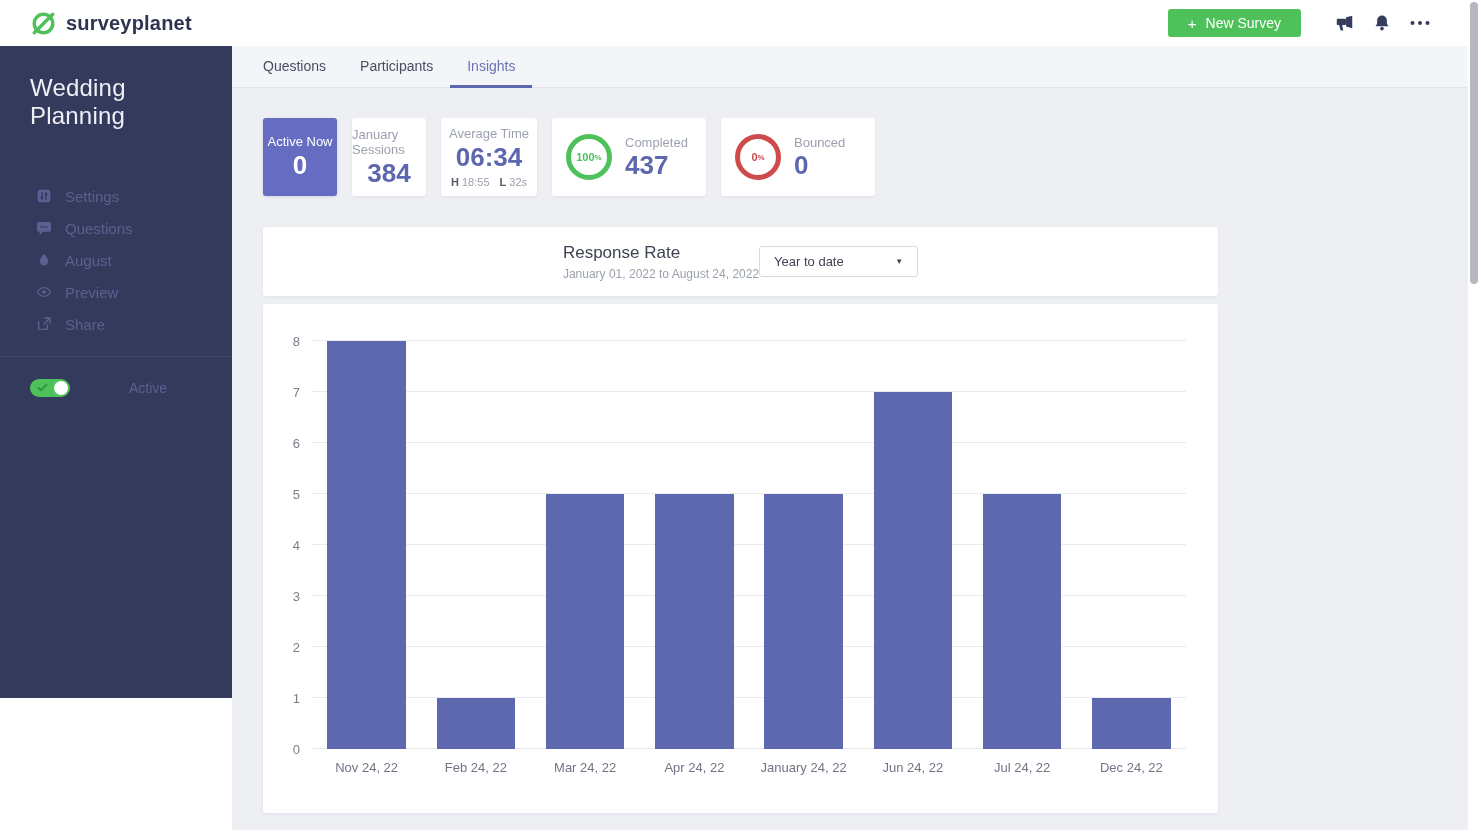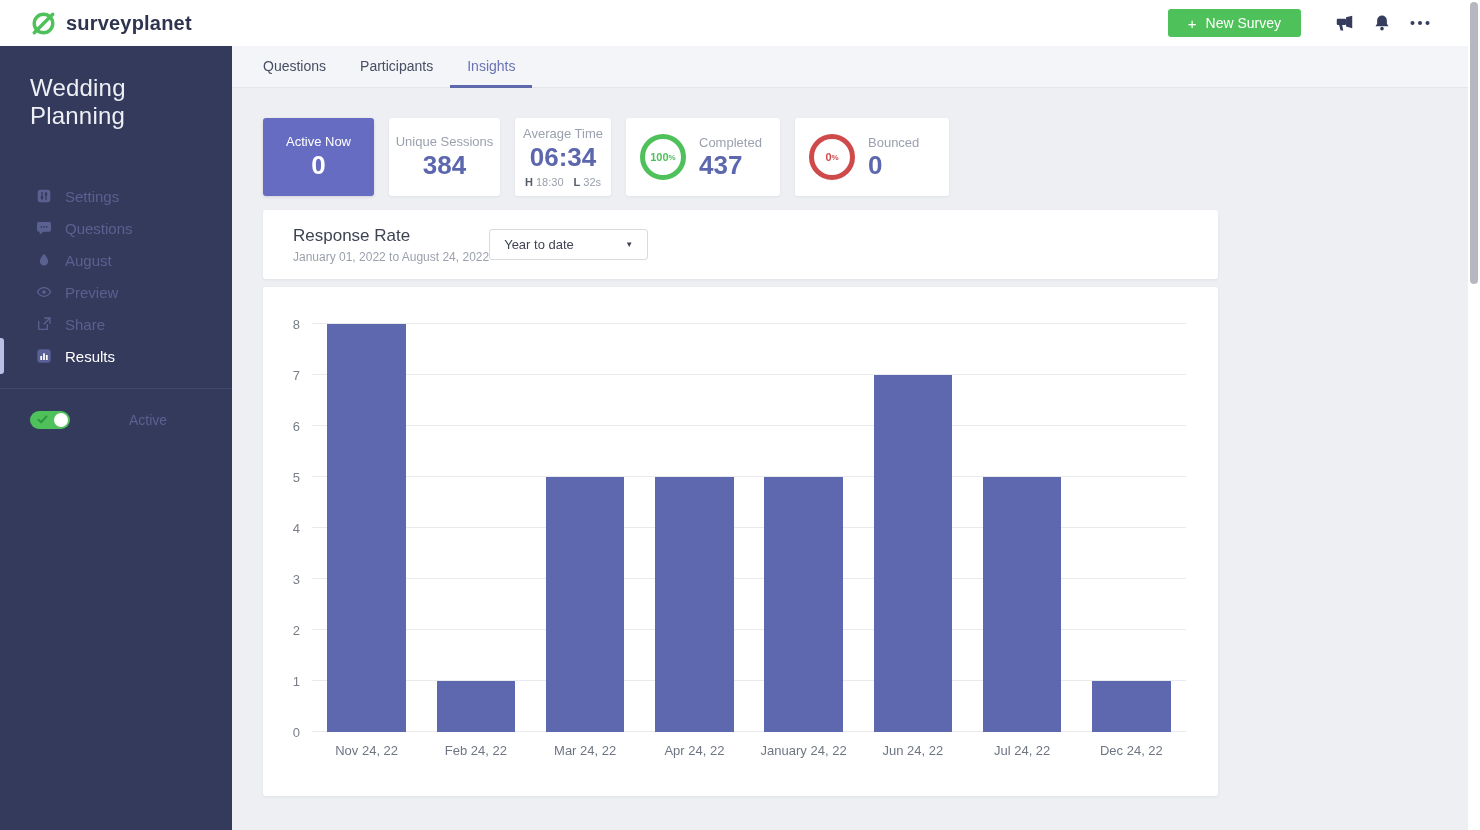--- a/index.html
+++ b/index.html
@@ -17,21 +17,21 @@
   .brand-name { font-size:20px; font-weight:bold; color:#2e3450; letter-spacing:.2px;text-align:center; }
   .topbar-right { margin-left:auto; display:flex; align-items:center; margin-right:50px; }
   .new-survey-btn { height:28px; padding:0 20px; background:#4ec15a; border:none; border-radius:3px;
     color:#fff; font-size:14px; font-family:inherit; display:flex; align-items:center; gap:9px; cursor:pointer; }
   .new-survey-btn .plus { font-size:15px; line-height:1; }
   .top-icons { display:flex; align-items:center; gap:19px; margin-left:34px; }
   .icon-btn { background:none; border:none; padding:0; cursor:pointer; display:flex; align-items:center; }
   .icon-btn svg { fill:#363c5e; }
 
   
-  .sidebar { position:absolute; top:46px; left:0; width:232px; height:784px; background:#343a5c; }
+  .sidebar { position:absolute; top:46px; left:0; width:232px; height:652px; background:#343a5c; }
   .sidebar-title { color:#eef0f6; font-size:24px; font-weight:400; margin:28px 30px 0 30px; letter-spacing:.2px; }
   .nav { margin-top:50px; }
   .nav-item { position:relative; height:32px; display:flex; align-items:center; padding-left:36px; gap:13px;
     color:#5a6190; font-size:15px; cursor:pointer; }
   .nav-item svg { flex:none; }
   .nav-item.active { color:#ffffff; }
   .active-indicator { position:absolute; left:0; top:-2px; width:4px; height:36px; background:#b9c0e6; border-radius:0 3px 3px 0; }
   .side-divider { height:1px; background:#41476a; margin-top:16px; }
   .toggle-row { margin:22px 0 0 30px; display:flex; align-items:center; gap:19px; }
   .toggle { position:relative; width:40px; height:18px; background:#4ec15a; border-radius:10px; cursor:pointer; flex:none; }
@@ -45,39 +45,39 @@
   .tab { padding:0 17px; display:flex; align-items:center; font-size:14px; color:#474d63;
     border-bottom:3px solid transparent; margin-bottom:-1px; cursor:pointer; }
   .tab.active { color:#6a73b5; border-bottom-color:#5e68ad; }
 
   .content { padding:30px 0 0 31px; }
 
   
   .stat-row { display:flex; gap:15px; }
   .stat-card { background:#fff; border-radius:3px; height:78px; box-shadow:0 1px 3px rgba(40,50,80,.07);
     display:flex; flex-direction:column; align-items:center; justify-content:center; }
-  .w-sm { width:111px; }
+  .w-sm { width:74px; }
   .w-lg { width:154px; flex-direction:row; justify-content:flex-start; padding-left:14px; gap:13px; }
   .stat-label { font-size:13px; color:#9ba1ae; }
   .stat-value { font-size:26px; font-weight:bold; color:#5d67ad; margin-top:2px; line-height:1.1; }
   .stat-card.accent { background:#656cc2; box-shadow:0 1px 3px rgba(40,50,80,.15); }
   .stat-card.accent .stat-label, .stat-card.accent .stat-value { color:#fff; }
   .hl-row { display:flex; gap:10px; margin-top:5px; font-size:11px; color:#9aa0ab; }
   .hl-key { font-weight:bold; color:#565c6c; }
   .ring { width:46px; height:46px; border-radius:50%; border:5px solid; display:flex; align-items:center; justify-content:center;
     font-size:11px; font-weight:bold; flex:none; }
   .ring .pct-unit { font-size:8px; }
   .ring.green { border-color:#4ec15a; color:#4ec15a; }
   .ring.red   { border-color:#cf4a4a; color:#cf4a4a; }
   .stat-col { display:flex; flex-direction:column; align-items:flex-start; }
   .stat-col .stat-value { margin-top:1px; }
 
   
   .panel { background:#fff; border-radius:3px; width:955px; box-shadow:0 1px 3px rgba(40,50,80,.07); }
-  .header-panel { margin-top:14px; height:69px; display:flex; align-items:center; justify-content:flex-start; padding:0 30px; }
+  .header-panel { margin-top:31px; height:69px; display:flex; align-items:center; justify-content:center; padding:0 30px; }
   .rr-title { font-size:17px; color:#3e4352; }
   .rr-sub { font-size:12px; color:#9ba1ac; margin-top:4px; }
   .select { width:159px; height:31px; border:1px solid #d8dade; border-radius:3px; background:#fff;
     display:flex; align-items:center; justify-content:space-between; padding:0 14px; font-size:13px; color:#3f4454; cursor:pointer; }
   .caret { font-size:8px; color:#3f4454; }
 
   
   .chart-panel { margin-top:8px; height:509px; position:relative; }
   .plot { position:absolute; left:49px; right:32px; top:37px; height:408px; }
   .gridline { position:absolute; left:0; right:0; height:1px; background:#e9eaee; }
@@ -194,34 +194,20 @@
         <span style="display:flex;">
           <svg width="16" height="16" viewBox="0 0 24 24" fill="none" stroke="currentColor" stroke-width="2" stroke-linecap="round" stroke-linejoin="round">
             <path d="M4 8v12h13v-7"></path>
             <path d="M13 3h8v8"></path>
             <path d="M21 3l-9 9"></path>
           </svg>
         </span>
         <span>Share</span>
       </div>
 
-      <div class="nav-item active">
-        <span class="active-indicator"></span>
-        <span style="display:flex;">
-          <svg width="16" height="16" viewBox="0 0 24 24">
-            <rect x="2" y="2" width="20" height="20" rx="4.5" fill="#586094"></rect>
-            <g fill="#ffffff">
-              <rect x="6.5" y="12" width="2.6" height="6"></rect>
-              <rect x="10.7" y="8" width="2.6" height="10"></rect>
-              <rect x="14.9" y="10.5" width="2.6" height="7.5"></rect>
-            </g>
-          </svg>
-        </span>
-        <span>Results</span>
-      </div>
     </nav>
 
     <div class="side-divider"></div>
 
     <div class="toggle-row">
       <div class="toggle">
         <svg width="11" height="9" viewBox="0 0 12 10">
           <path d="M1.5 5.2 L4.4 8 L10.5 1.6" stroke="#2f9440" stroke-width="2.2" fill="none" stroke-linecap="round" stroke-linejoin="round"></path>
         </svg>
         <span class="knob"></span>
@@ -241,30 +227,30 @@
     <div class="content">
 
       <div class="stat-row">
 
         <div class="stat-card accent w-sm">
           <span class="stat-label">Active Now</span>
           <span class="stat-value">0</span>
         </div>
 
         <div class="stat-card w-sm">
-          <span class="stat-label">Unique Sessions</span>
+          <span class="stat-label">January Sessions</span>
           <span class="stat-value">384</span>
         </div>
 
         <div class="stat-card w-sm" style="width:96px;">
           <span class="stat-label">Average Time</span>
           <span class="stat-value">06:34</span>
           <div class="hl-row">
             <span><span class="hl-key">H</span>
-              <span>18:30</span></span>
+              <span>18:55</span></span>
             <span><span class="hl-key">L</span>
               <span>32s</span></span>
           </div>
         </div>
 
         <div class="stat-card w-lg">
           <span class="ring green">
             <span>100</span>
               <span class="pct-unit">%</span>
           </span>

